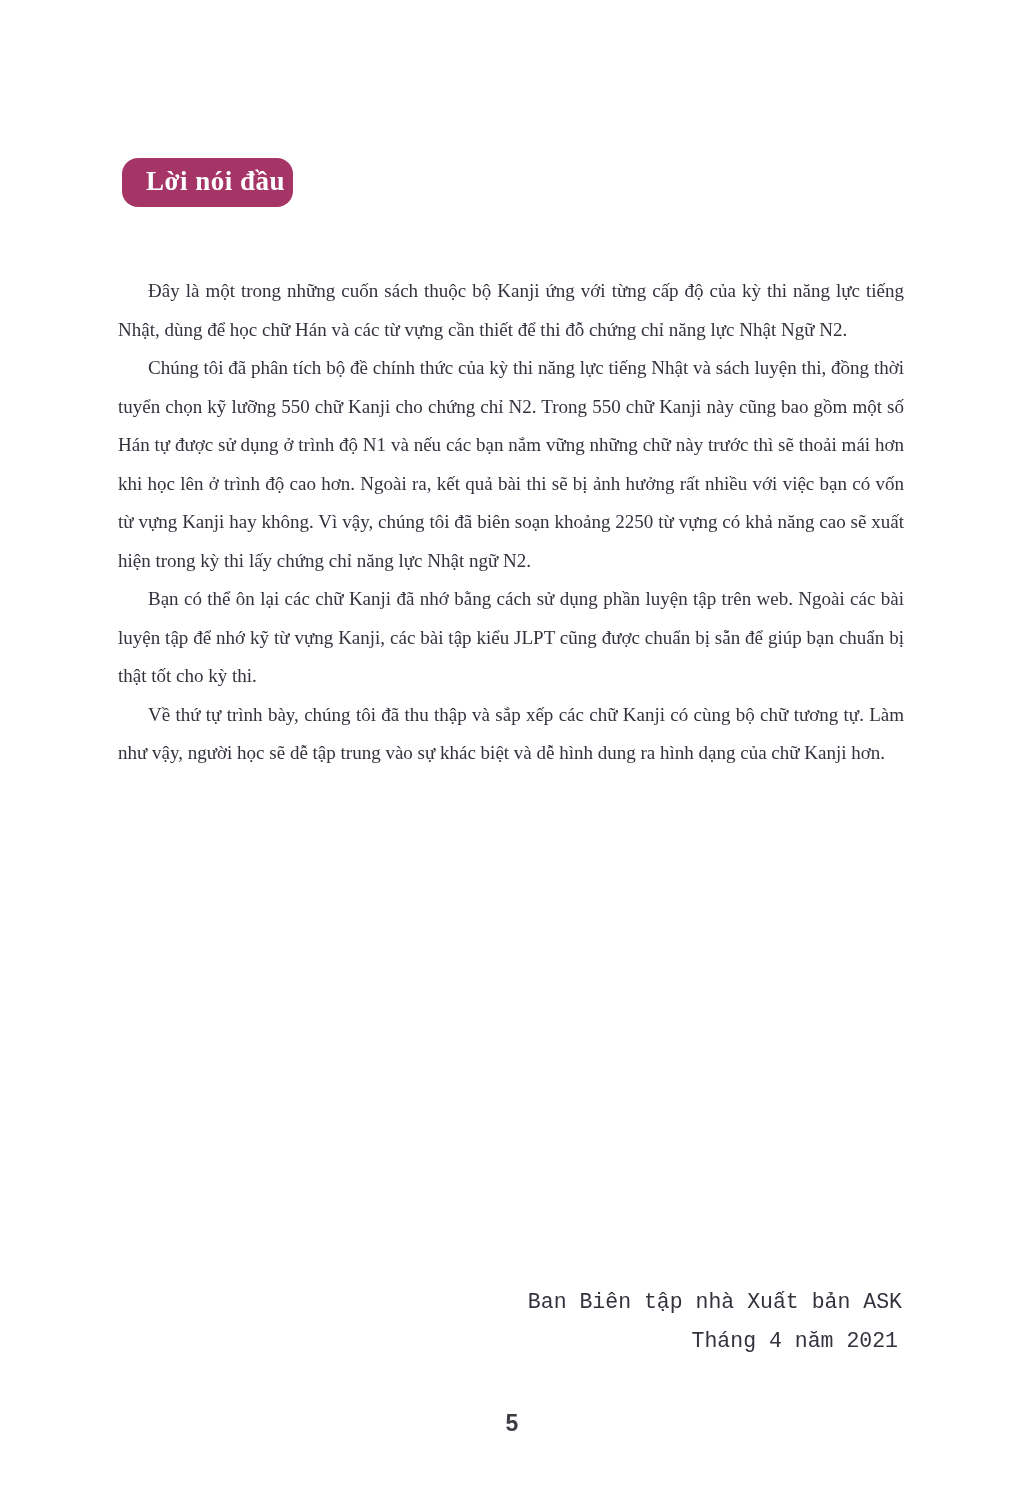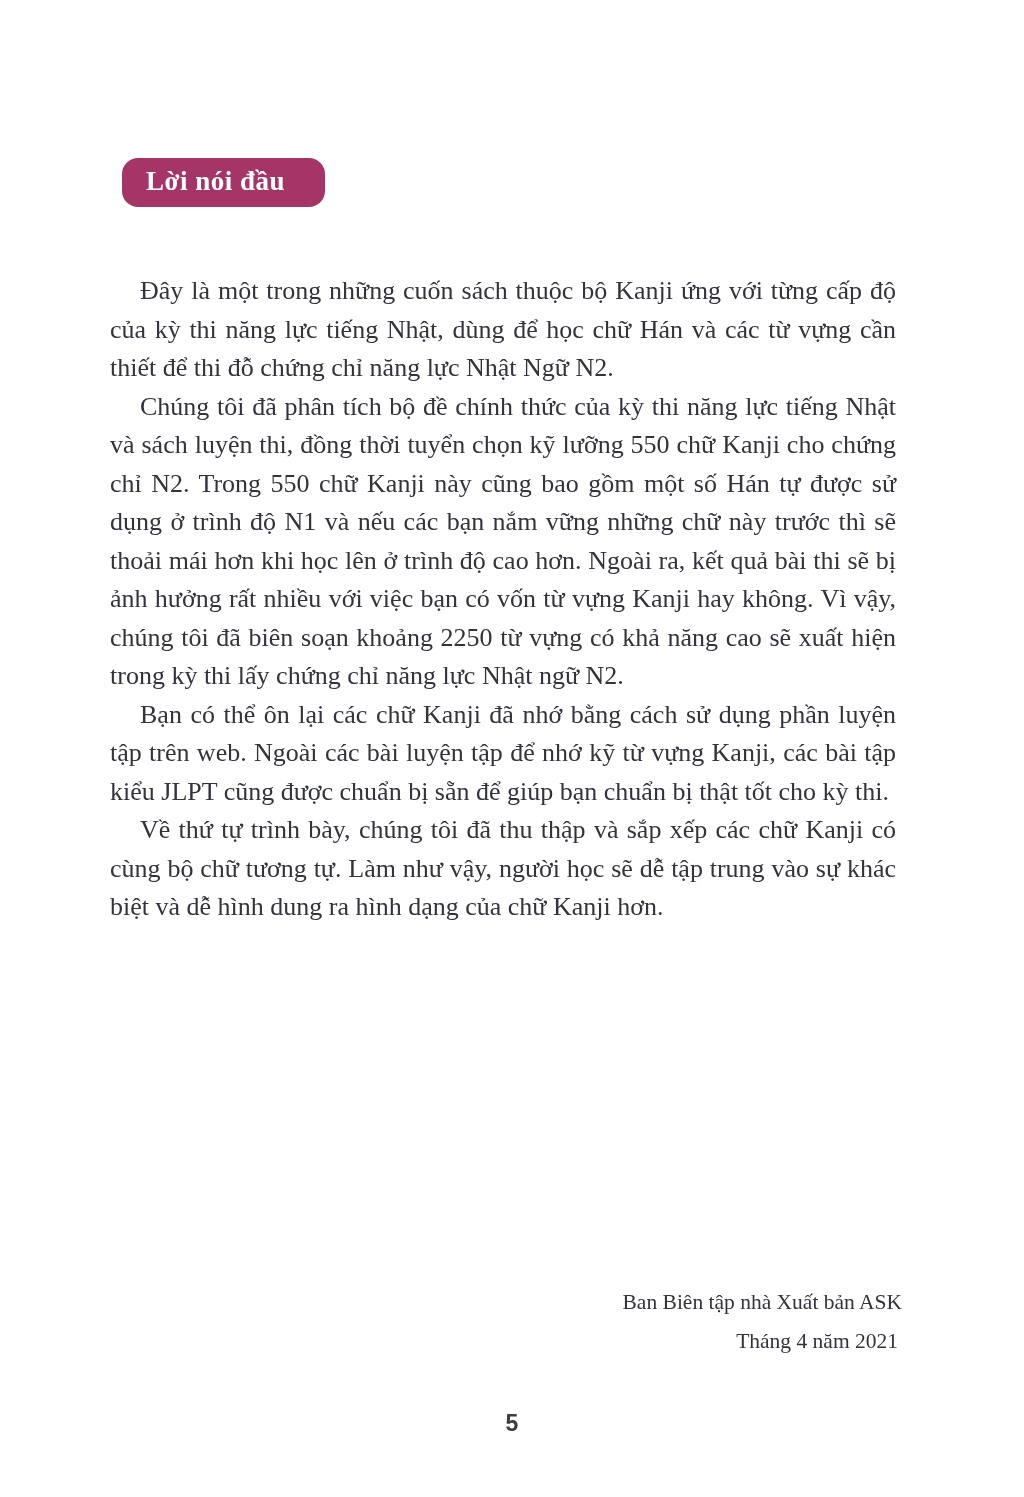--- a/index.html
+++ b/index.html
@@ -18,48 +18,49 @@
   }
   .badge {
     position: absolute;
     left: 122px;
     top: 158px;
     background: #a63567;
     color: #ffffff;
     font-weight: bold;
     font-size: 27px;
     line-height: 1;
-    padding: 10px 40px 12px 24px;
+    padding: 10px 8px 12px 24px;
     border-radius: 16px;
     letter-spacing: 0.5px;
   }
   .content {
     position: absolute;
-    left: 110px;
+    left: 118px;
     top: 272px;
     width: 786px;
-    font-size: 26px;
+    font-size: 19px;
     line-height: 38.5px;
     text-align: justify;
   }
   .content p {
     margin: 0;
     text-indent: 30px;
   }
   .signature {
     position: absolute;
     right: 122px;
     top: 1283px;
     text-align: right;
     font-size: 21.5px;
     line-height: 39px;
     color: #33333e;
   }
   .signature p {
     margin: 0;
+    font-family: Liberation Mono, monospace;
   }
   .signature .sig-line-2 {
     padding-right: 4px;
   }
   .page-number {
     position: absolute;
     left: 0;
     right: 0;
     top: 1410px;
     text-align: center;

